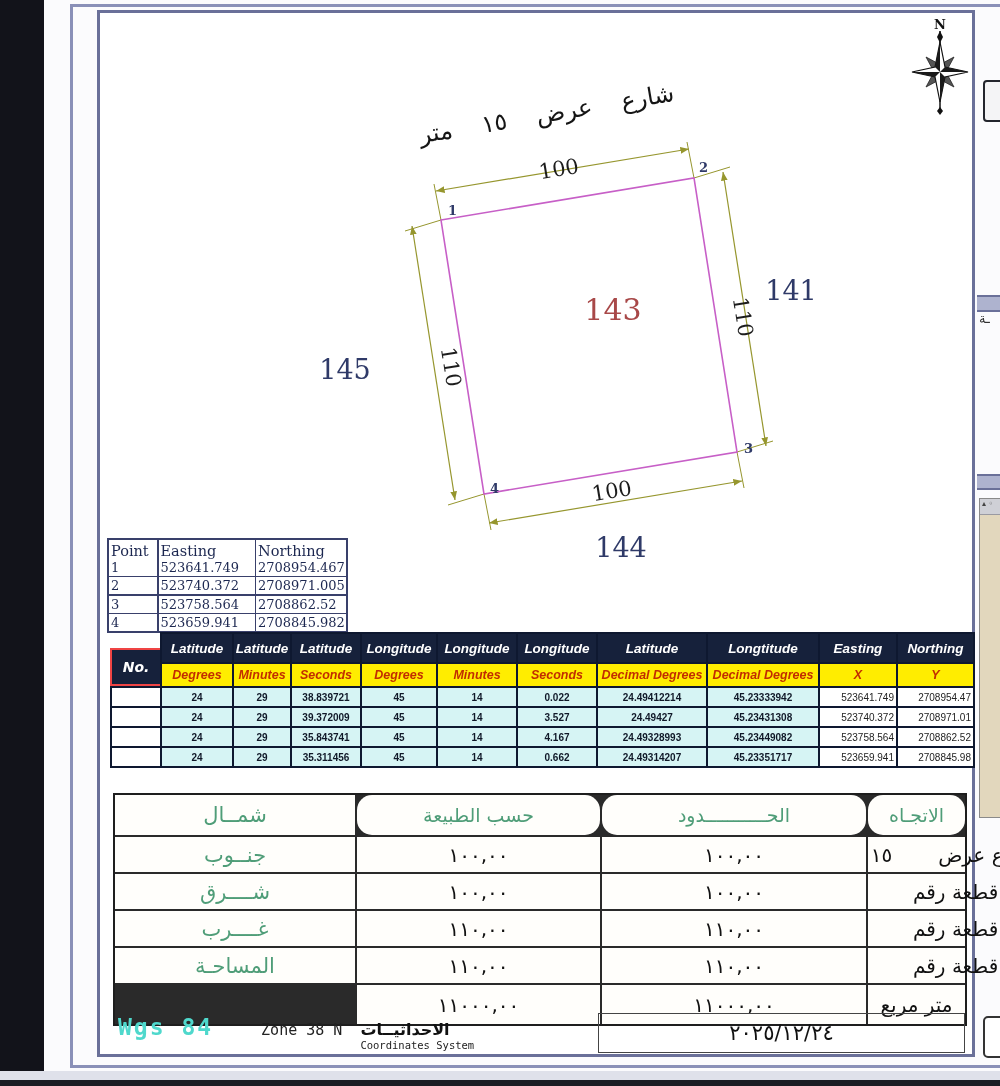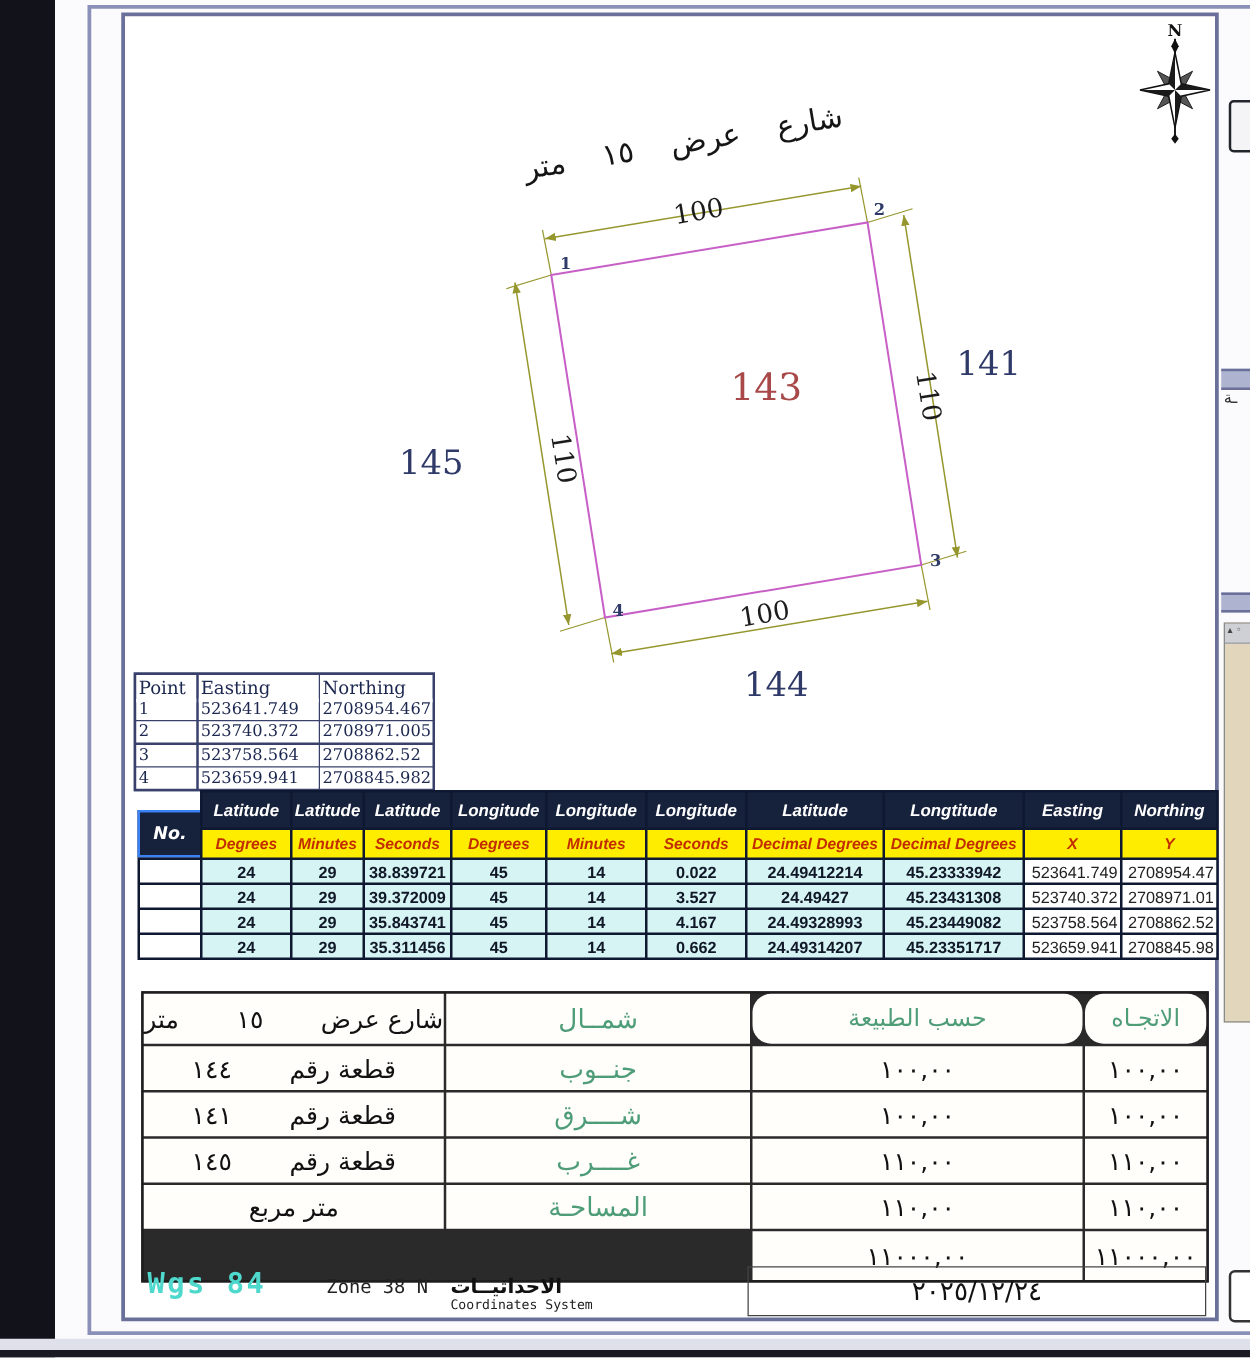--- a/index.html
+++ b/index.html
@@ -23,34 +23,34 @@
 
   
   .pt{position:absolute;left:107px;top:538px;z-index:10;display:grid;
       grid-template-columns:48px 96px 90px;grid-auto-rows:17px;gap:1.5px;background:#39406b;
       border:2px solid #39406b;font-family:"DejaVu Serif",serif;color:#1c2750;}
   .pt .c{background:#fff;display:flex;align-items:center;padding-left:2px;font-size:13px;white-space:nowrap;overflow:hidden;}
   .pt .h{height:22px;font-size:14.5px;}
 
   
   .no-head{position:absolute;left:110px;top:648px;width:52px;height:38px;box-sizing:border-box;background:var(--navy,#16213b);
-           border:2px solid #3b82f6;color:#fff;font-style:italic;font-weight:bold;font-size:14px;
+           border:2px solid #ef4444;color:#fff;font-style:italic;font-weight:bold;font-size:14px;
            display:flex;align-items:center;justify-content:center;z-index:10;}
   .no-body{position:absolute;left:110px;top:686px;width:52px;box-sizing:border-box;display:grid;grid-auto-rows:18px;gap:2px;
            background:#0e1830;padding:2px;z-index:10;}
   .no-body .c{background:#fff;}
   .coord{position:absolute;left:160px;top:632px;z-index:10;display:grid;
          grid-template-columns:70px 56px 68px 74px 78px 78px 108px 110px 76px 75px;
          grid-template-rows:28px 22px 18px 18px 18px 18px;gap:2px;background:#0e1830;padding:2px;
          font-family:"Liberation Sans","DejaVu Sans",sans-serif;}
   .coord .h1{background:var(--navy,#16213b);color:#fff;font-style:italic;font-weight:bold;font-size:13.5px;
              display:flex;align-items:center;justify-content:center;white-space:nowrap;overflow:hidden;}
   .coord .h2{background:var(--yellow,#ffed00);color:var(--red,#c22d00);font-style:italic;font-weight:bold;font-size:12.5px;
              display:flex;align-items:center;justify-content:center;white-space:nowrap;overflow:hidden;}
-  .coord .b{background:var(--cyan,#d6f4f4);color:#101828;font-weight:bold;font-size:13px;
+  .coord .b{background:var(--cyan,#d6f4f4);color:#101828;font-weight:bold;font-size:10px;
             display:flex;align-items:center;justify-content:center;white-space:nowrap;overflow:hidden;}
   .coord .w{background:#fff;color:#222;font-weight:normal;justify-content:flex-end;padding-right:2px;box-sizing:border-box;}
 
   
   .bnd{position:absolute;left:113px;top:793px;z-index:10;direction:rtl;display:grid;
        grid-template-columns:97px 264px 243px 240px;grid-template-rows:40px 35px 35px 35px 35px 39px;
        gap:2px;background:#2a2a2a;border:2px solid #1e1e1e;font-family:"DejaVu Sans",sans-serif;}
   .bnd .c{background:#fffefb;display:flex;align-items:center;justify-content:center;color:#111;
           font-size:20px;white-space:nowrap;overflow:visible;}
   .bnd .dir{color:var(--green,#4f9d78);font-size:21px;}
@@ -239,20 +239,21 @@
       <div class="b">14</div>
       <div class="b">0.662</div>
       <div class="b">24.49314207</div>
       <div class="b">45.23351717</div>
       <div class="b w">523659.941</div>
       <div class="b w">2708845.98</div>
     </div>
 
   <div class="bnd">
       <div class="c hd">الاتجـاه</div>
+      <div class="c hd">الحـــــــــــدود</div>
       <div class="c hd">حسب الطبيعة</div>
       <div class="c dir">شمــال</div>
       <div class="c parts">
         <span>شارع عرض</span>
         <span>١٥</span>
         <span>متر</span>
       </div>
       <div class="c">١٠٠,٠٠</div>
       <div class="c">١٠٠,٠٠</div>
       <div class="c dir">جنــوب</div>

